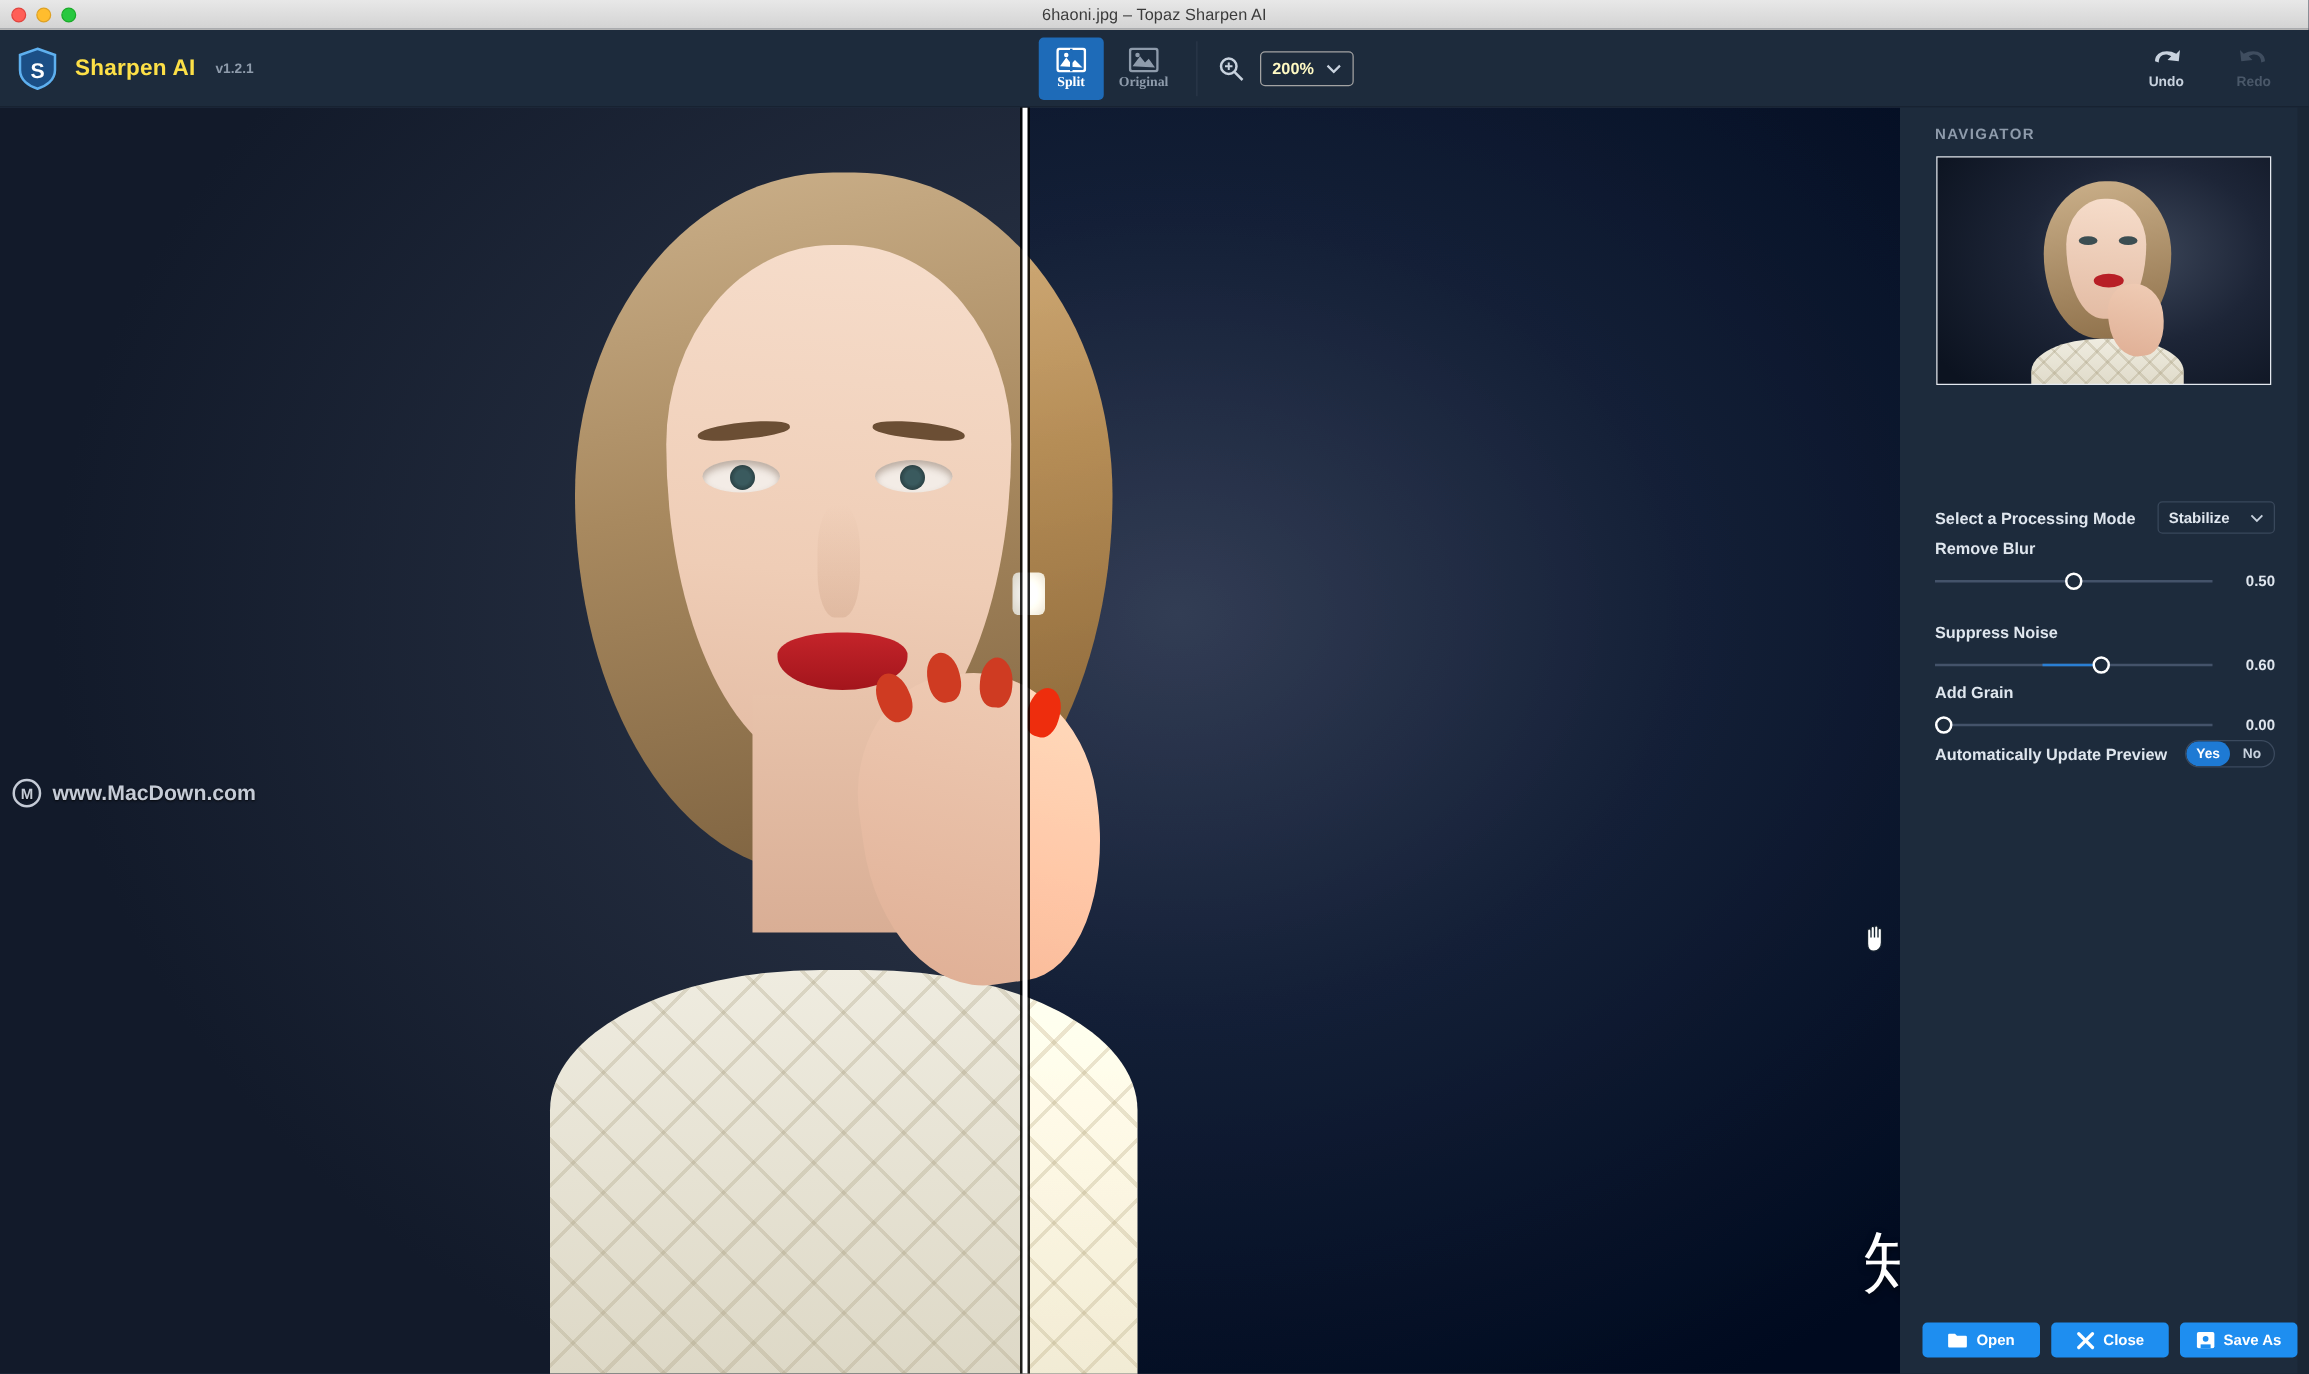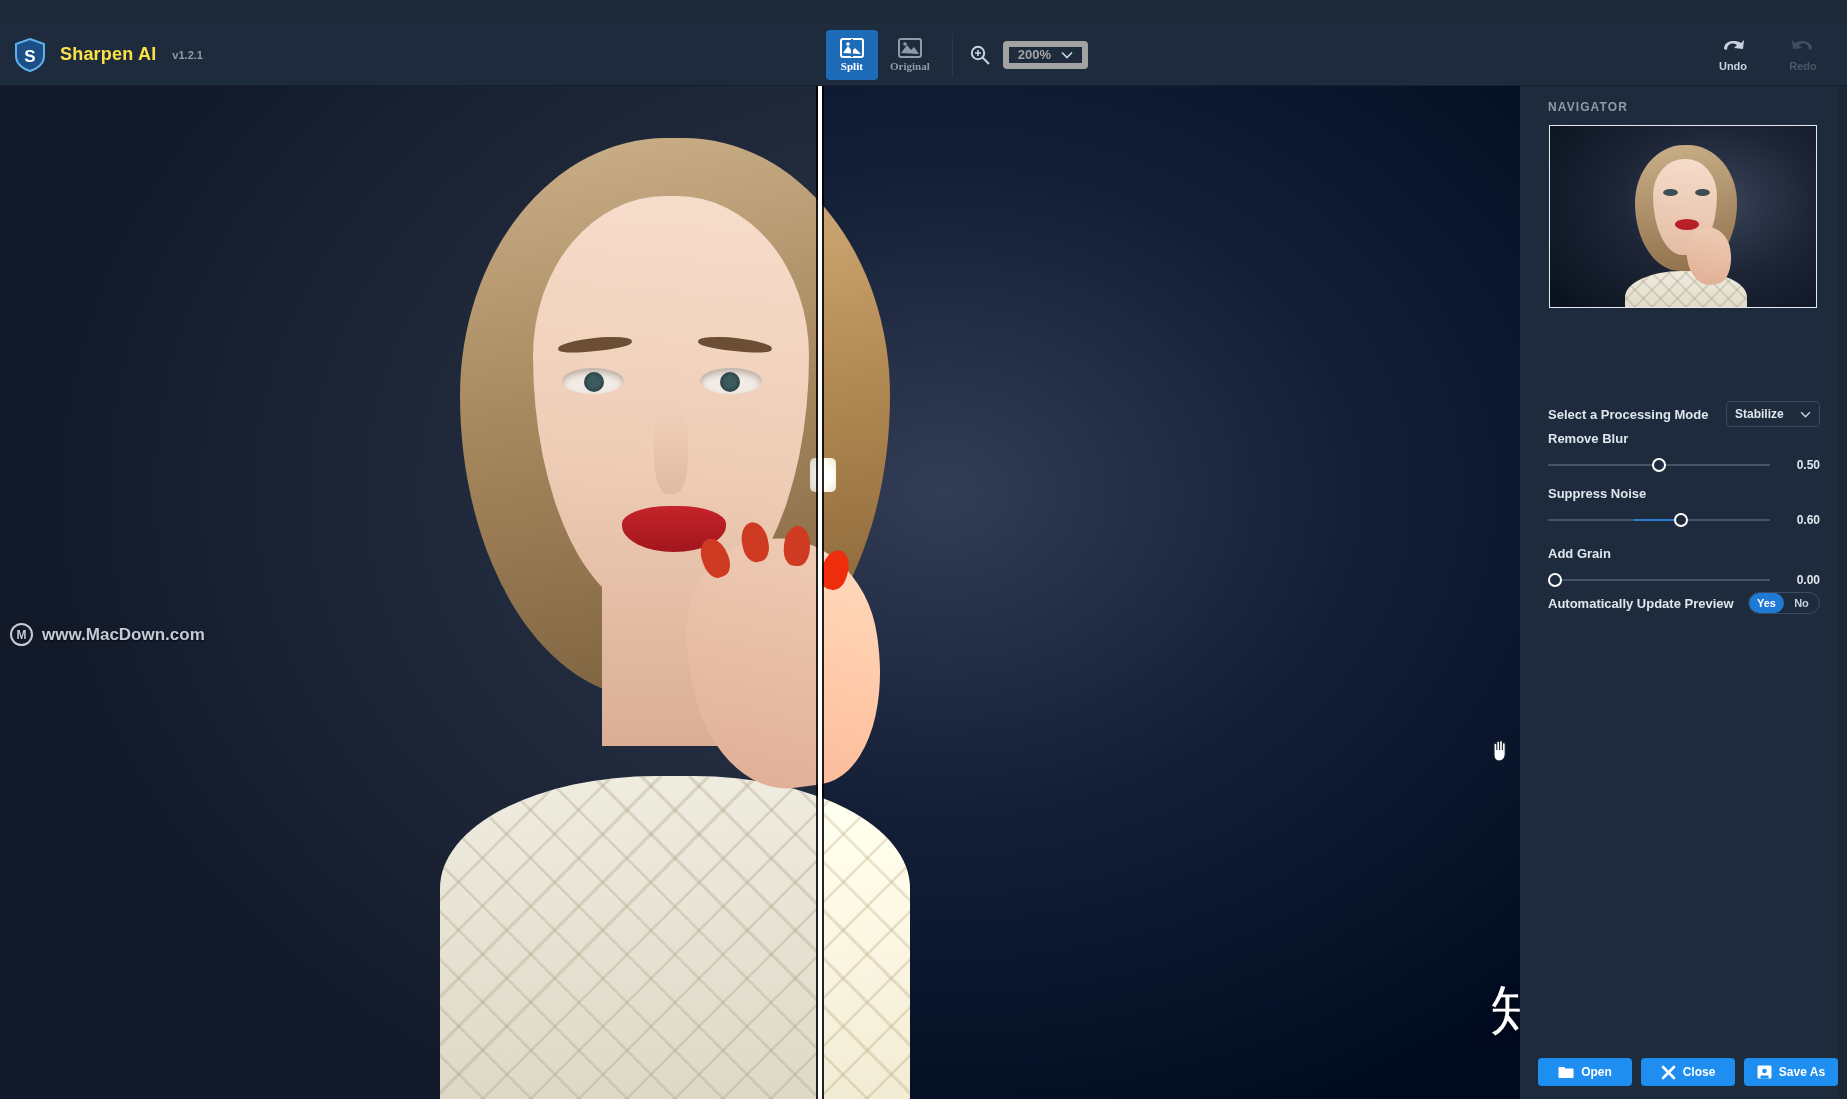--- a/index.html
+++ b/index.html
@@ -47,23 +47,23 @@
   }
   .vm-btn.active { background: #1e6bb8; }
   .vm-label { font-size: 11px; font-weight: bold; color: #ffffff; }
   .vm-btn:not(.active) .vm-label { color: #8e9bab; }
 
   .sep-v { width: 1px; height: 44px; background: #2b3849; margin: 0 16px; }
 
   .zoom-group { display: flex; align-items: center; gap: 12px; }
   .zoom-select {
     height: 28px; min-width: 74px; padding: 0 9px;
-    border: 6px solid #a3a3a3; border-radius: 4px;
+    border: 1px solid #a3a3a3; border-radius: 4px;
     display: flex; align-items: center; justify-content: space-between; gap: 10px;
-    color: #a3a3a3; font-size: 13px; font-weight: bold; cursor: pointer;
+    color: #fef9c3; font-size: 13px; font-weight: bold; cursor: pointer;
     background: #1d2b3c;
   }
 
   .undo-group { display: flex; align-items: center; gap: 26px; padding-right: 22px; }
   .ur-btn {
     display: flex; flex-direction: column; align-items: center; gap: 3px;
     cursor: pointer; width: 44px;
   }
   .ur-label { font-size: 11px; font-weight: bold; color: #c8d2de; }
   .ur-btn.disabled .ur-label { color: #4a5869; }
@@ -274,20 +274,28 @@
     position: absolute; right: 0; top: 86px; width: 9px; height: 1013px;
     background: rgba(0,0,0,.10);
   }
   svg { display: block; }
 </style>
 </head>
 <body>
 
 <div id="app">
 
+  <div class="titlebar">
+    <div class="traffic">
+      <div class="tl red"></div>
+      <div class="tl yellow"></div>
+      <div class="tl green"></div>
+    </div>
+    <div class="win-title">6haoni.jpg – Topaz Sharpen AI</div>
+  </div>
 
   <div class="header">
 
     <div class="brand">
       <span class="brand-logo">
         <svg width="36" height="36" viewBox="0 0 36 36">
           <path d="M18 2 L32 7 V19 C32 27 25 32 18 34 C11 32 4 27 4 19 V7 Z" fill="#1b4f86" stroke="#5eb0ef" stroke-width="2"></path>
           <text x="18" y="25" font-size="17" font-family="Liberation Sans, sans-serif" font-weight="bold" fill="#ffffff" text-anchor="middle">S</text>
         </svg>
       </span>
@@ -453,21 +461,21 @@
       <div class="s-label">Remove Blur</div>
       <div class="s-row">
         <div class="s-track-wrap">
           <div class="s-track"></div>
           <div class="s-knob" style="left:111px"></div>
         </div>
         <div class="s-value">0.50</div>
       </div>
     </div>
 
-    <div class="slider-block" style="top:400px">
+    <div class="slider-block" style="top:412px">
       <div class="s-label">Suppress Noise</div>
       <div class="s-row">
         <div class="s-track-wrap">
           <div class="s-track"></div>
           <div class="s-fill" style="left:86px; width:47px"></div>
           <div class="s-knob" style="left:133px"></div>
         </div>
         <div class="s-value">0.60</div>
       </div>
     </div>

